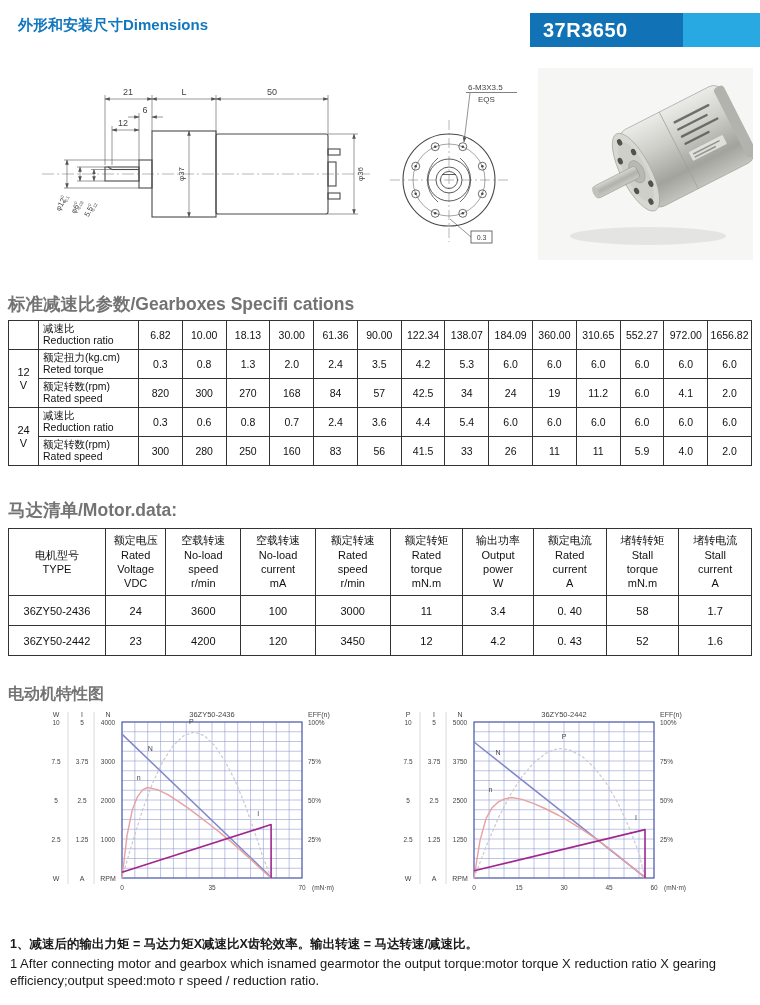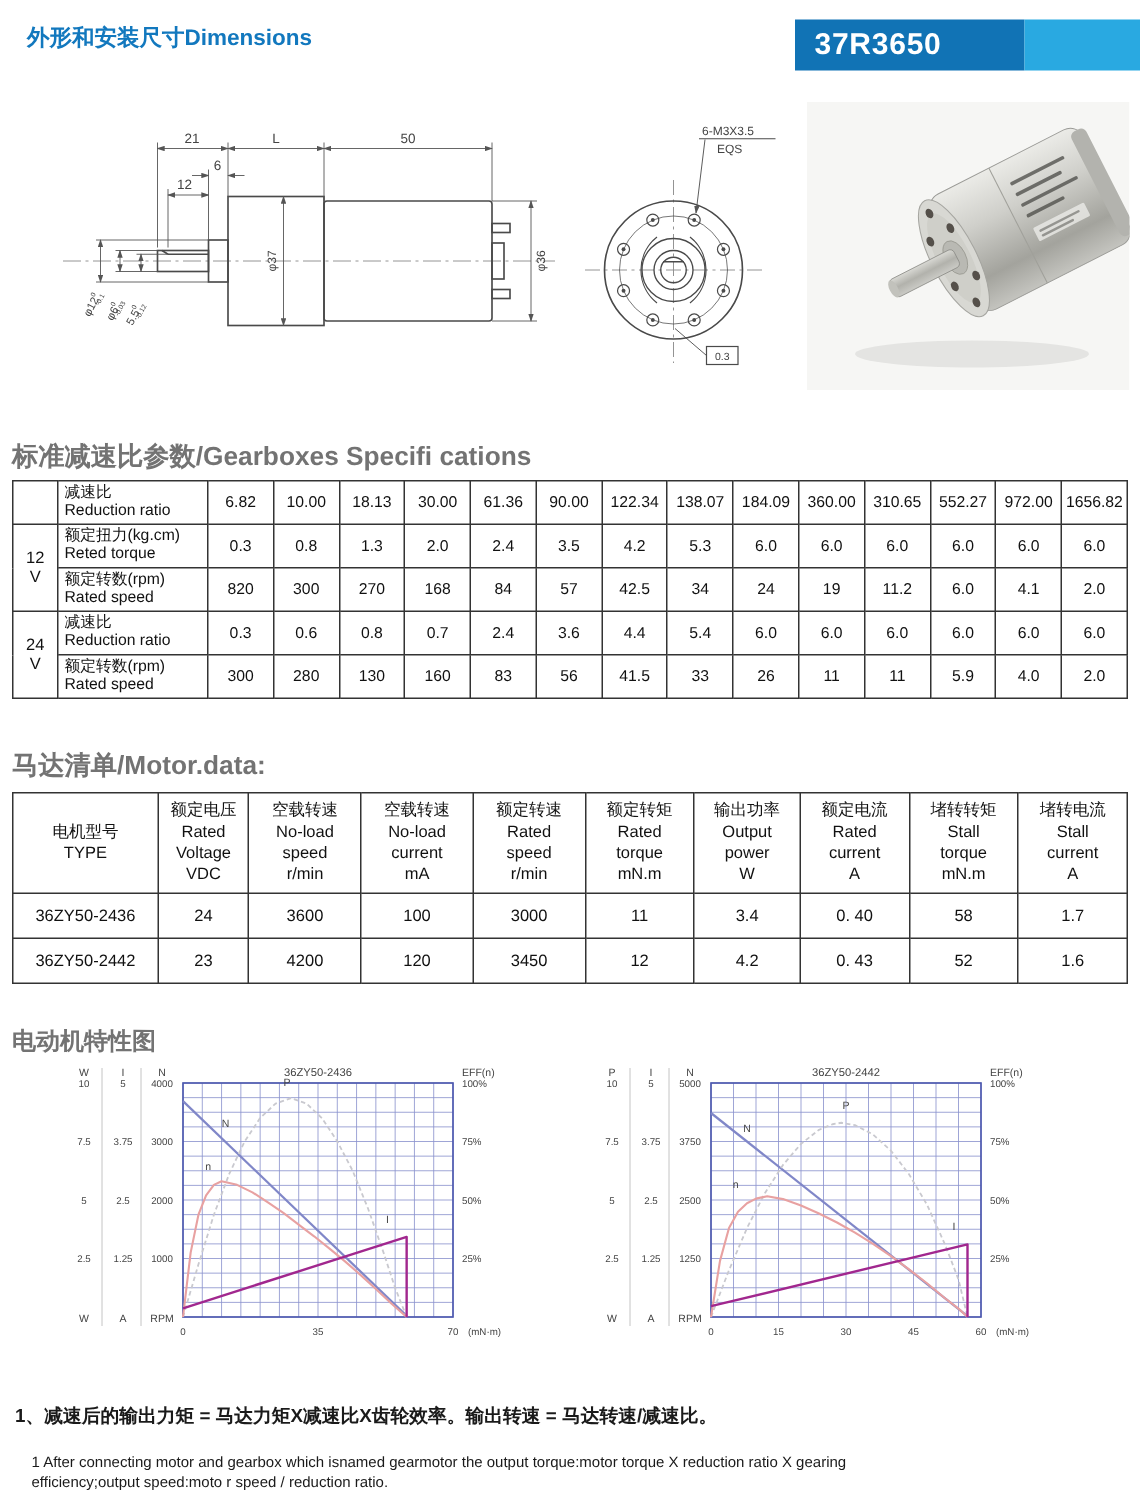--- a/index.html
+++ b/index.html
@@ -25,22 +25,22 @@
   #gear-table td.vcell{font-size:11px;line-height:1.1;}
   #motor-table{position:absolute;left:8px;top:528px;}
   #motor-table td{font-size:11px;}
   #motor-table tr.hd td{height:64px;line-height:1.3;}
   #motor-table tr.dr td{height:27px;}
   #gear-title{top:292px;font-size:17.5px;}
   #motor-title{top:498px;font-size:17.5px;text-align:right;}
   #charts-title{top:684px;font-size:16px;}
   #charts-row{position:absolute;left:40px;top:708px;display:flex;gap:14px;}
   #footer{position:absolute;left:10px;top:936px;width:744px;color:#1a1a1a;}
-  .f-cn{font-size:12.5px;font-weight:600;margin-bottom:16px;}
-  .f-en{font-size:10px;line-height:1.3;margin-left:11px;}
+  .f-cn{font-size:12.5px;font-weight:600;margin-bottom:3px;}
+  .f-en{font-size:13px;line-height:1.3;}
 </style>
 </head>
 <body>
 
 <div id="hdr-title">外形和安装尺寸Dimensions</div>
 <div id="badge">
   <div class="dark">37R3650</div>
   <div class="light"></div>
 </div>
 
@@ -302,21 +302,21 @@
           <td>6.0</td>
           <td>6.0</td>
         </tr>
         <tr>
           <td class="lbl">
             <div>额定转数(rpm)</div>
             <div>Rated speed</div>
           </td>
           <td>300</td>
           <td>280</td>
-          <td>130</td>
+          <td>250</td>
           <td>160</td>
           <td>83</td>
           <td>56</td>
           <td>41.5</td>
           <td>33</td>
           <td>26</td>
           <td>11</td>
           <td>11</td>
           <td>5.9</td>
           <td>4.0</td>

